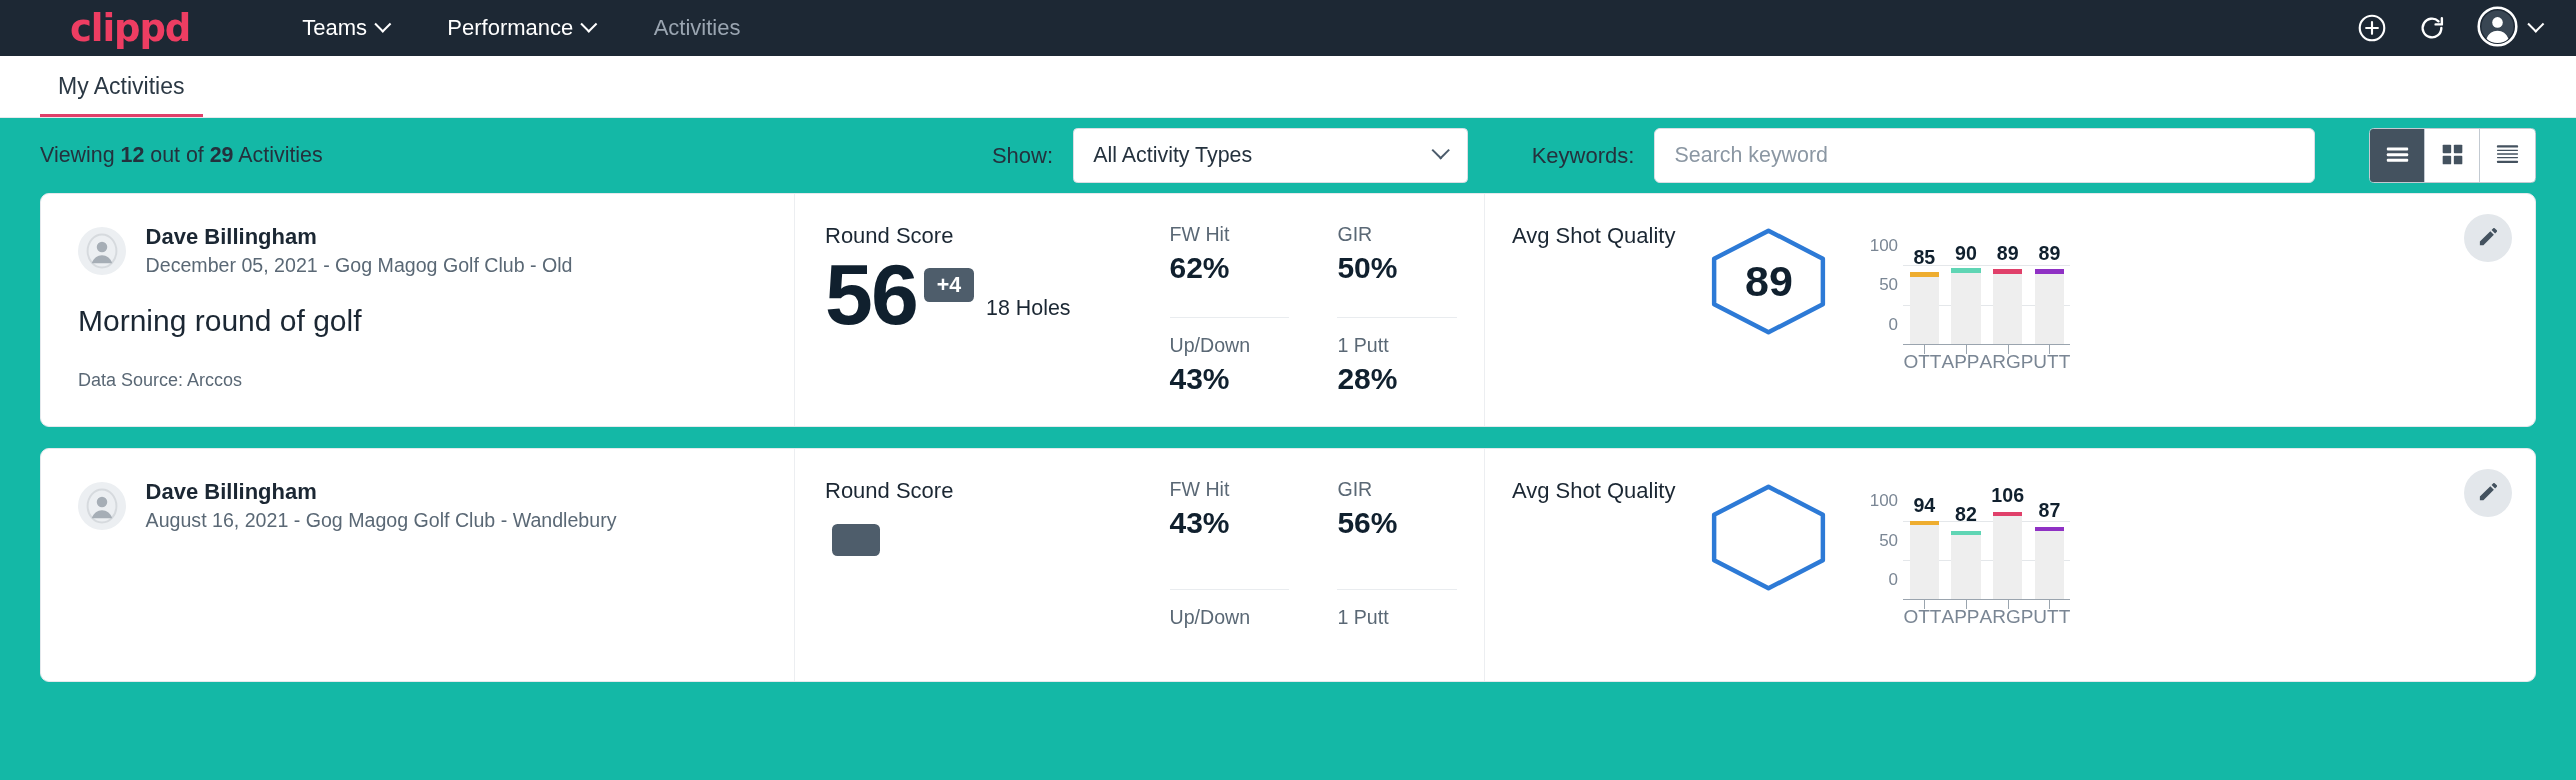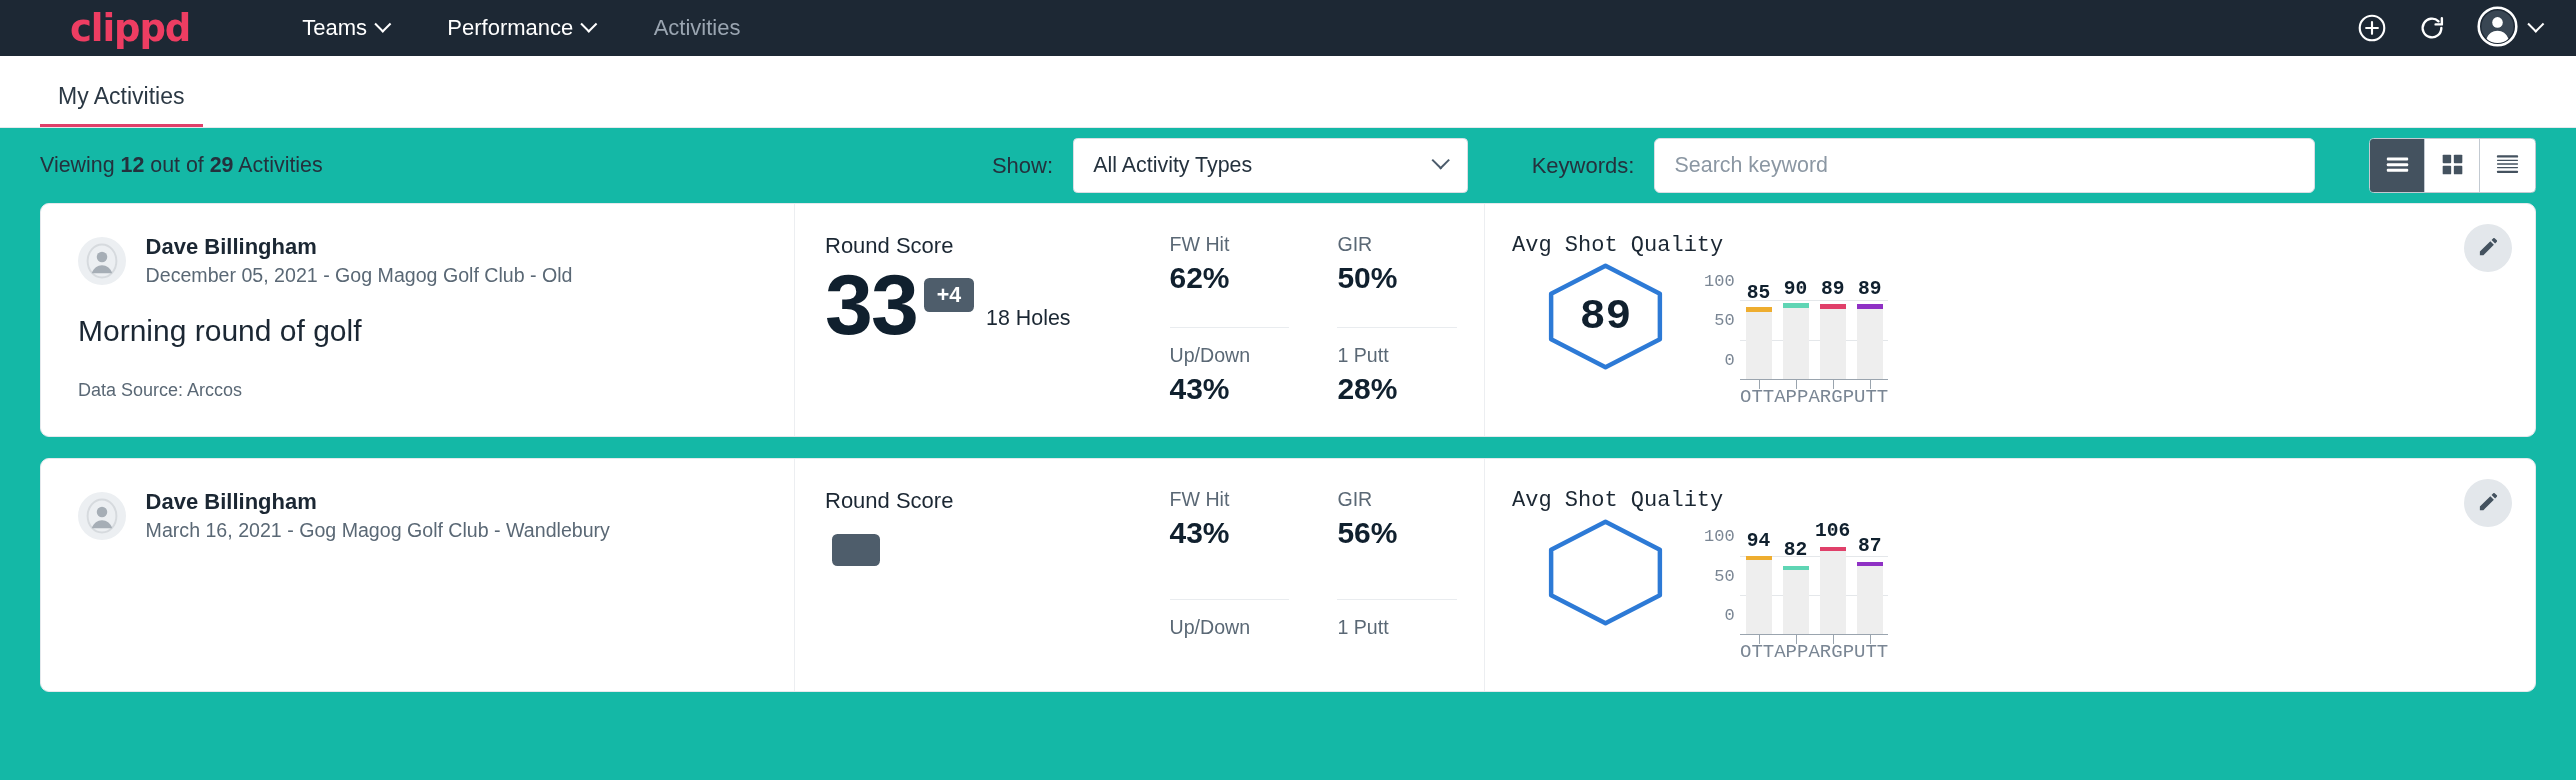--- a/index.html
+++ b/index.html
@@ -54,21 +54,21 @@
     margin-left: auto;
     display: flex;
     align-items: center;
     gap: 28.6px;
   }
   .icon-btn { cursor: pointer; display: flex; align-items: center; justify-content: center; }
   .avatar-wrap { display: flex; align-items: center; gap: 12.5px; cursor: pointer; }
 
   
   .tabbar {
-    height: 72px;
+    height: 62px;
     background: #ffffff;
     display: flex;
     align-items: flex-end;
     padding: 0 0 0 40px;
     border-bottom: 0.9px solid #e6e8ec;
   }
   .tab {
     font-size: 23px;
     color: #3a4754;
     padding: 0 18px 14.3px 18px;
@@ -221,22 +221,21 @@
   }
   .stat { padding-bottom: 10.7px; margin-left: 27px; }
   .stat-top { border-bottom: 0.9px solid #e9ecef; padding-bottom: 12.5px; margin-bottom: 16px; }
   .stat-label { font-size: 19.6px; color: #5a6875; }
   .stat-value { font-size: 30px; font-weight: bold; color: #10202e; margin-top: 5.4px; }
 
   .col-quality {
     flex: 1;
     padding: 28.6px 0 0 27px;
     display: flex;
-    flex-direction: column;
-    font-family: Liberation Mono, monospace;
+    flex-direction: row;
   }
   .quality-body { display: flex; align-items: flex-start; margin-top: 3.6px; }
 
   .hexwrap { width: 187px; flex: none; display: flex; justify-content: center; }
   .hex-num {
     position: absolute;
     width: 100%;
     text-align: center;
     font-size: 43px;
     font-weight: bold;
@@ -421,21 +420,21 @@
         </div>
       </div>
       <div class="card-title">Morning round of golf</div>
       <div class="card-source">Data Source: Arccos</div>
     </div>
 
     <div class="col-score">
       <div class="sec-label">Round Score</div>
       <div class="score-row">
         <div class="score-stack">
-          <div class="score-big">33</div>
+          <div class="score-big">56</div>
           <div class="score-badge">+4</div>
         </div>
         <div class="score-holes">18 Holes</div>
       </div>
     </div>
 
     <div class="col-stats">
       <div class="stat stat-top">
         <div class="stat-label">FW Hit</div>
         <div class="stat-value">62%</div>
@@ -532,21 +531,21 @@
       <div class="person">
         <div class="person-av">
           <svg width="36" height="36" viewBox="0 0 24 24">
             <ellipse cx="12" cy="12" rx="9.6" ry="11" fill="none" stroke="#d6dade" stroke-width="1.3"></ellipse>
             <circle cx="12" cy="9.3" r="3.5" fill="#a6aeb6"></circle>
             <path d="M5.2 20.2c1.2-3.5 3.8-5.3 6.8-5.3s5.6 1.8 6.8 5.3z" fill="#a6aeb6"></path>
           </svg>
         </div>
         <div>
           <div class="person-name">Dave Billingham</div>
-          <div class="person-sub">March 16, 2021 - Gog Magog Golf Club - Wandlebury</div>
+          <div class="person-sub">August 16, 2021 - Gog Magog Golf Club - Wandlebury</div>
         </div>
       </div>
     </div>
 
     <div class="col-score">
       <div class="sec-label">Round Score</div>
       <div class="score-row">
         <div class="score-stack">
           <div class="score-big"></div>
           <div class="score-badge" style="background:#4e5d6b;min-width:48px;min-height:32px"></div>

